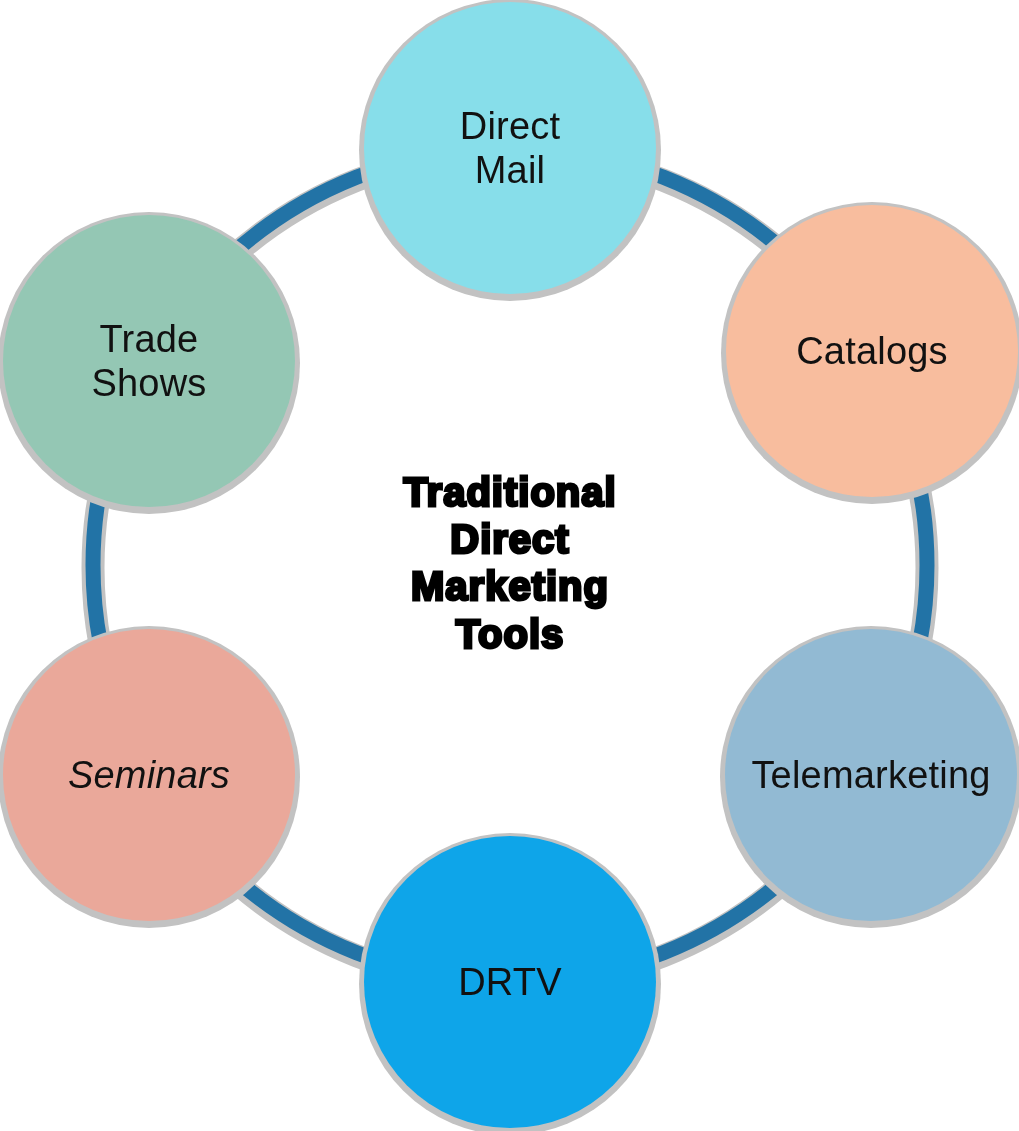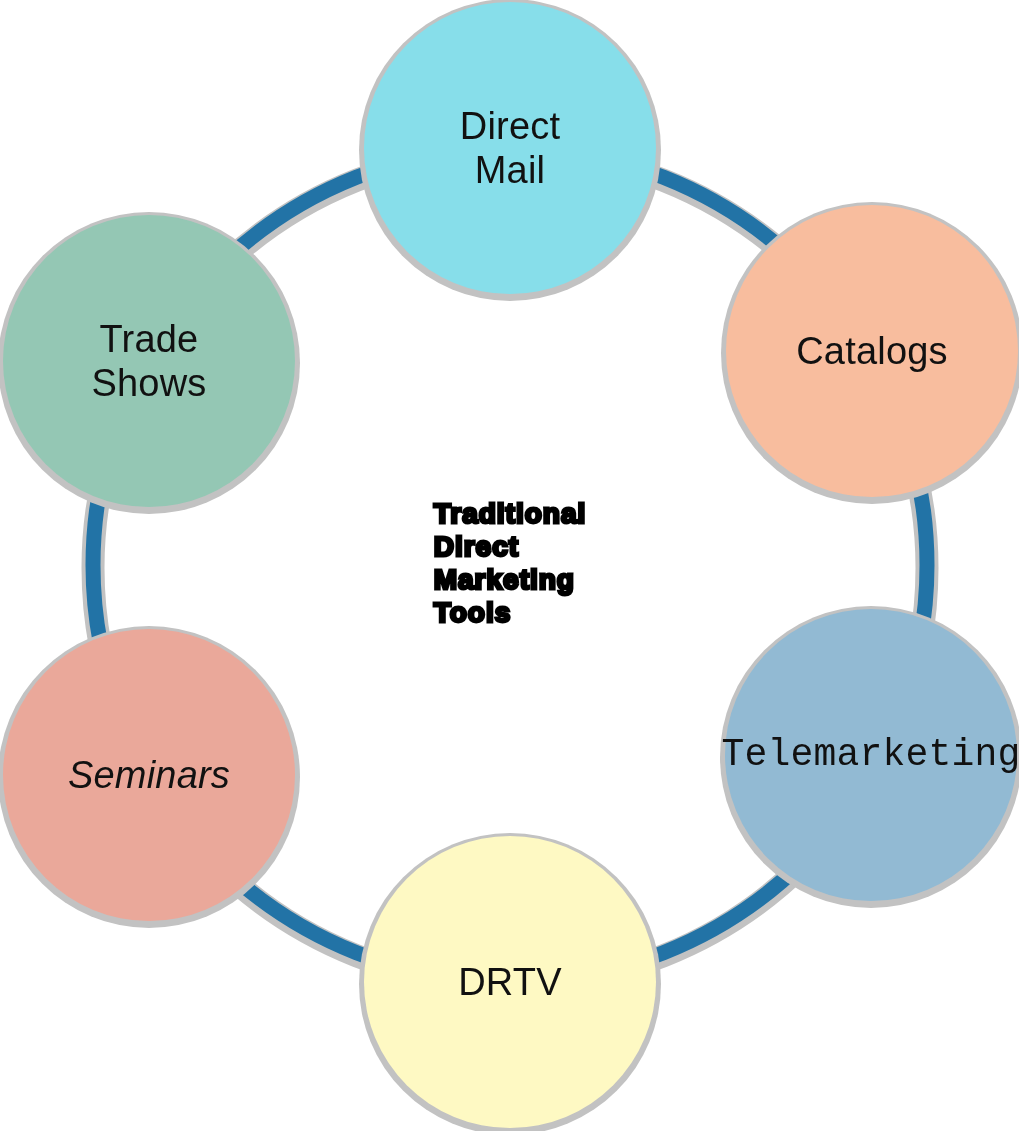--- a/index.html
+++ b/index.html
@@ -43,30 +43,31 @@
   }
   .node-label {
     font-size: 38px;
     line-height: 1.16;
     color: #111111;
     white-space: pre-line;
     letter-spacing: 0.2px;
   }
   .node-direct-mail   { left: 364px; top: 2px;   }
   .node-catalogs      { left: 726px; top: 205px; }
-  .node-telemarketing { left: 725px; top: 609px; font-family: Liberation Mono, monospace; }
+  .node-telemarketing { left: 725px; top: 629px; }
   .node-drtv          { left: 364px; top: 836px; }
   .node-seminars      { left: 3px;   top: 629px; }
   .node-trade-shows   { left: 3px;   top: 215px; }
   .center-title {
     position: absolute;
     left: 510px;
     top: 563px;
     transform: translate(-50%, -50%);
-    font-size: 28px;
+    text-align: center;
+    font-size: 40px;
     font-weight: 700;
     line-height: 1.18;
     color: #000000;
     -webkit-text-stroke: 3px #000000;
     white-space: pre-line;
     letter-spacing: 1px;
   }
 </style>
 </head>
 <body>
@@ -84,21 +85,21 @@
   </div>
 
   <div class="node node-catalogs" style="background: rgb(248, 189, 158);">
     <span class="node-label">Catalogs</span>
   </div>
 
   <div class="node node-telemarketing" style="background: rgb(146, 186, 211);">
     <span class="node-label">Telemarketing</span>
   </div>
 
-  <div class="node node-drtv" style="background: #fef9c3;">
+  <div class="node node-drtv" style="background: #0ea5e9;">
     <span class="node-label">DRTV</span>
   </div>
 
   <div class="node node-seminars" style="background: rgb(234, 168, 154); font-style: italic;">
     <span class="node-label">Seminars</span>
   </div>
 
   <div class="node node-trade-shows" style="background: rgb(148, 199, 180);">
     <span class="node-label">Trade
 Shows</span>

